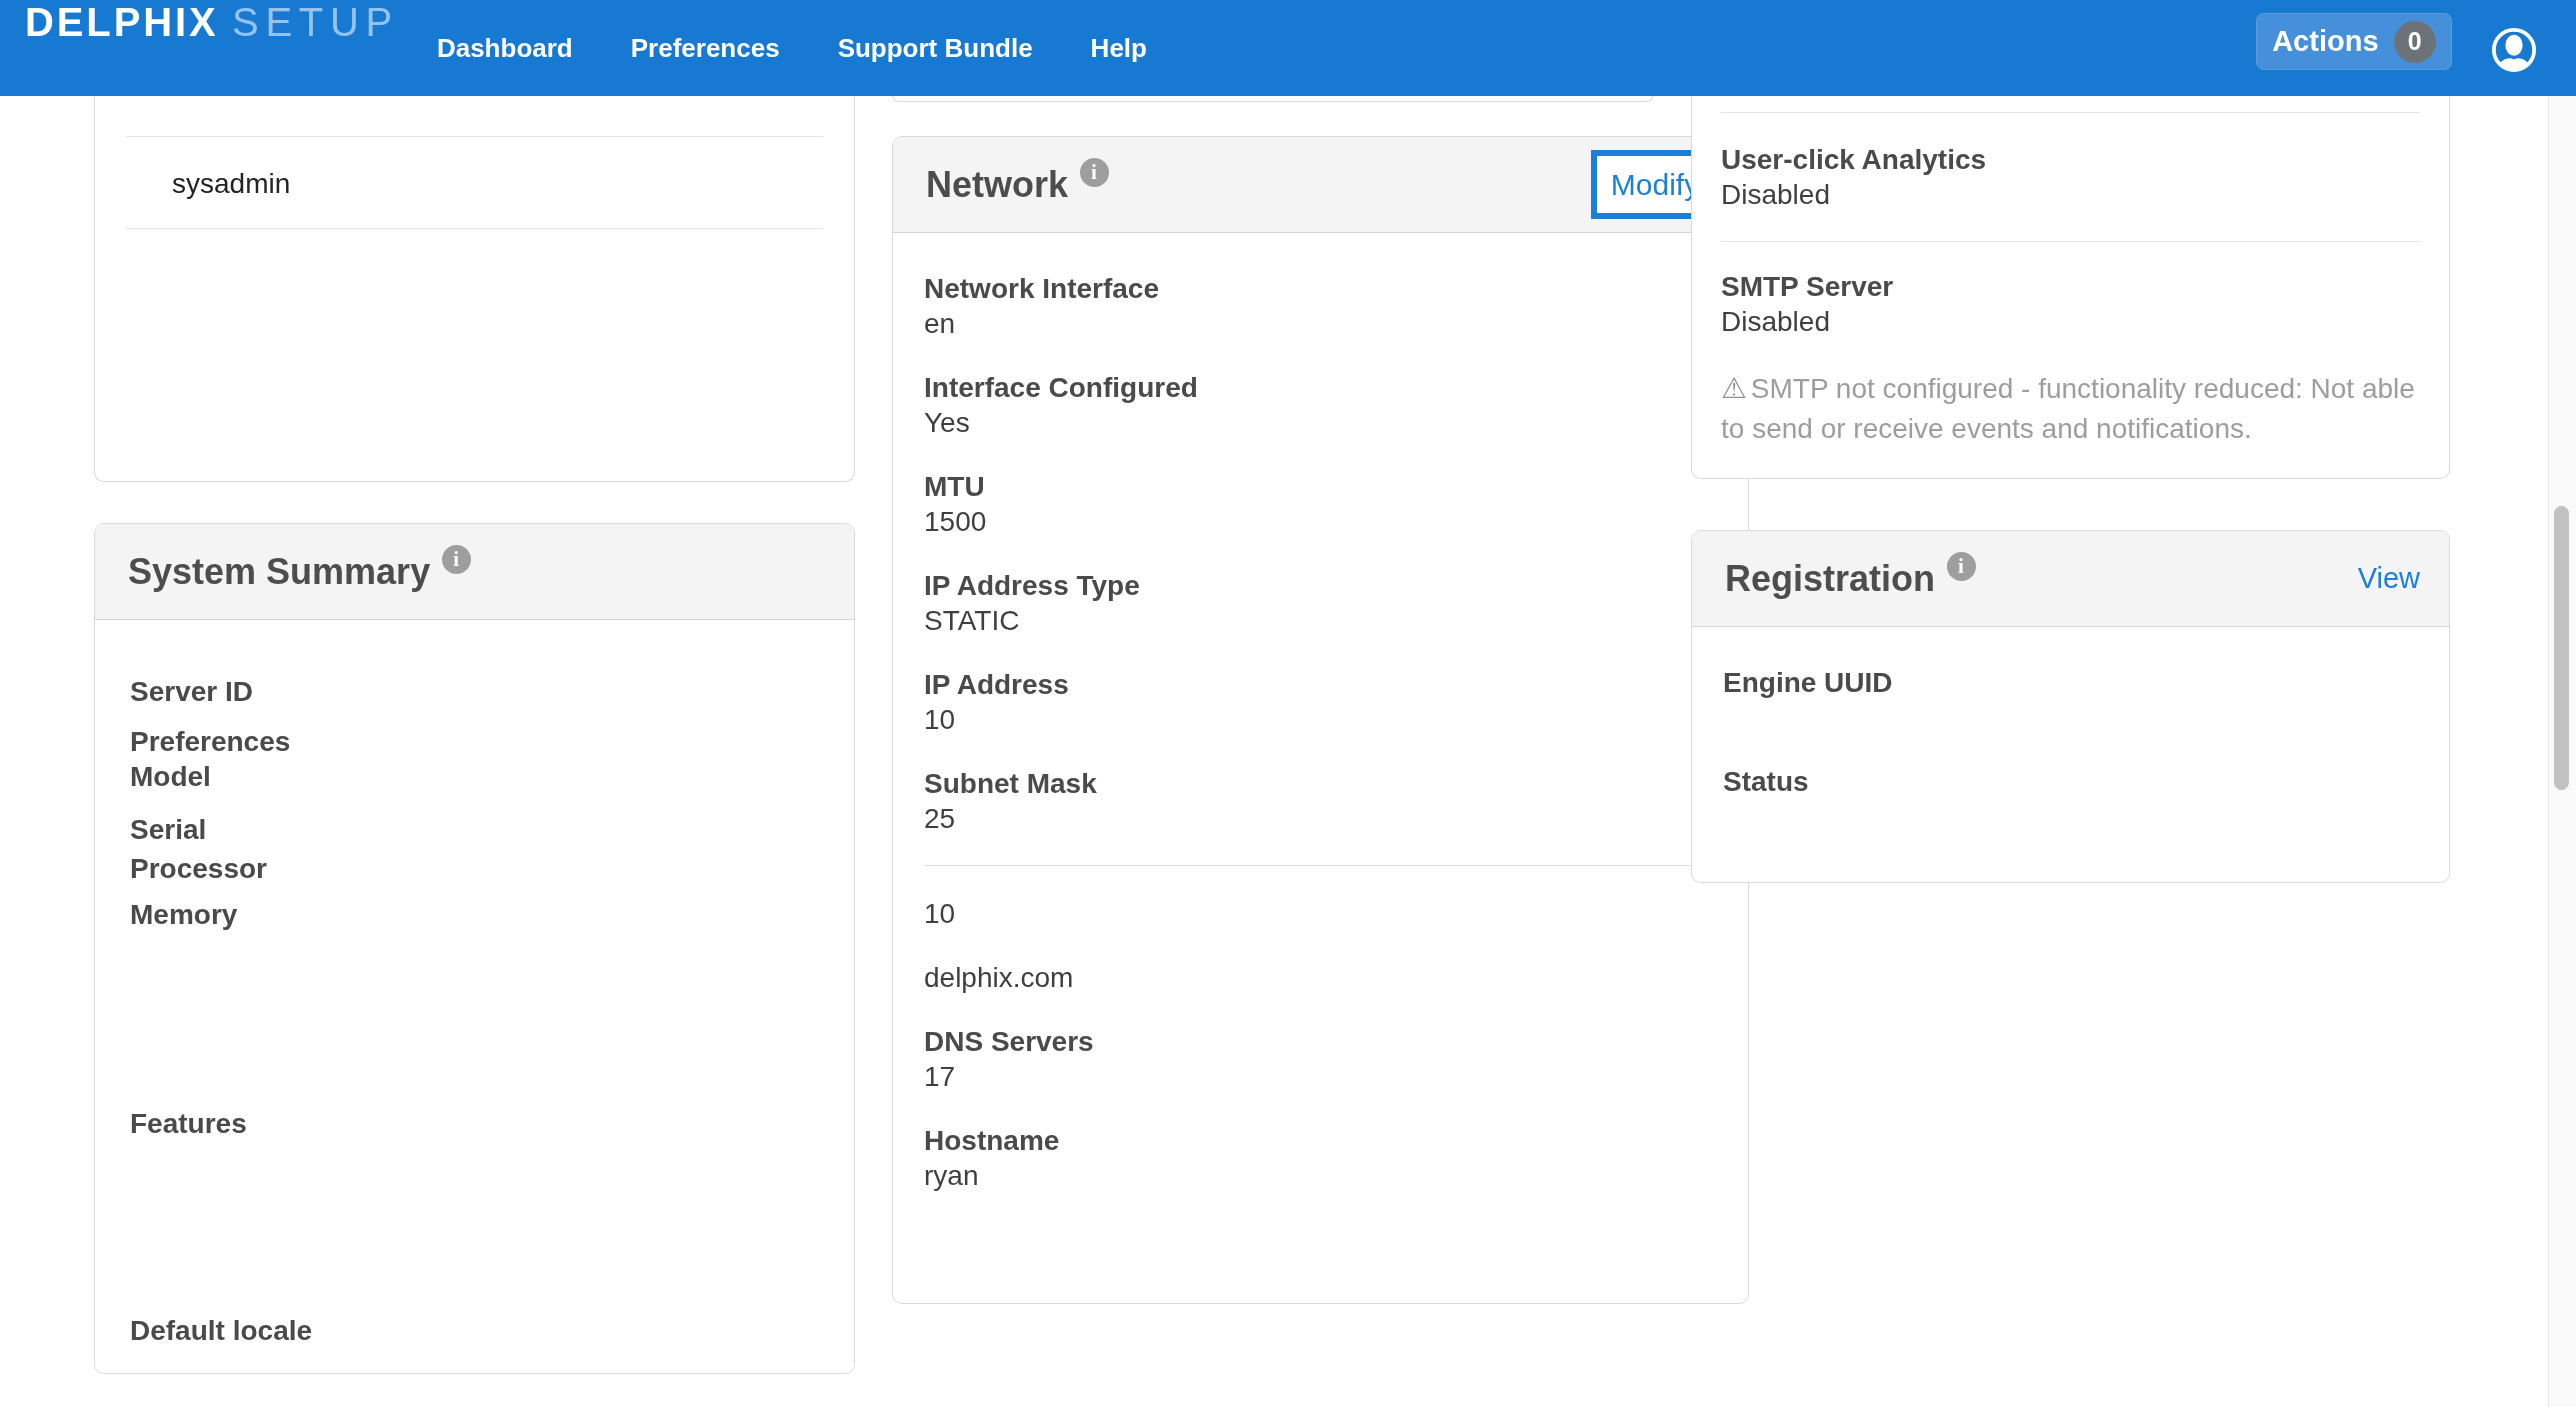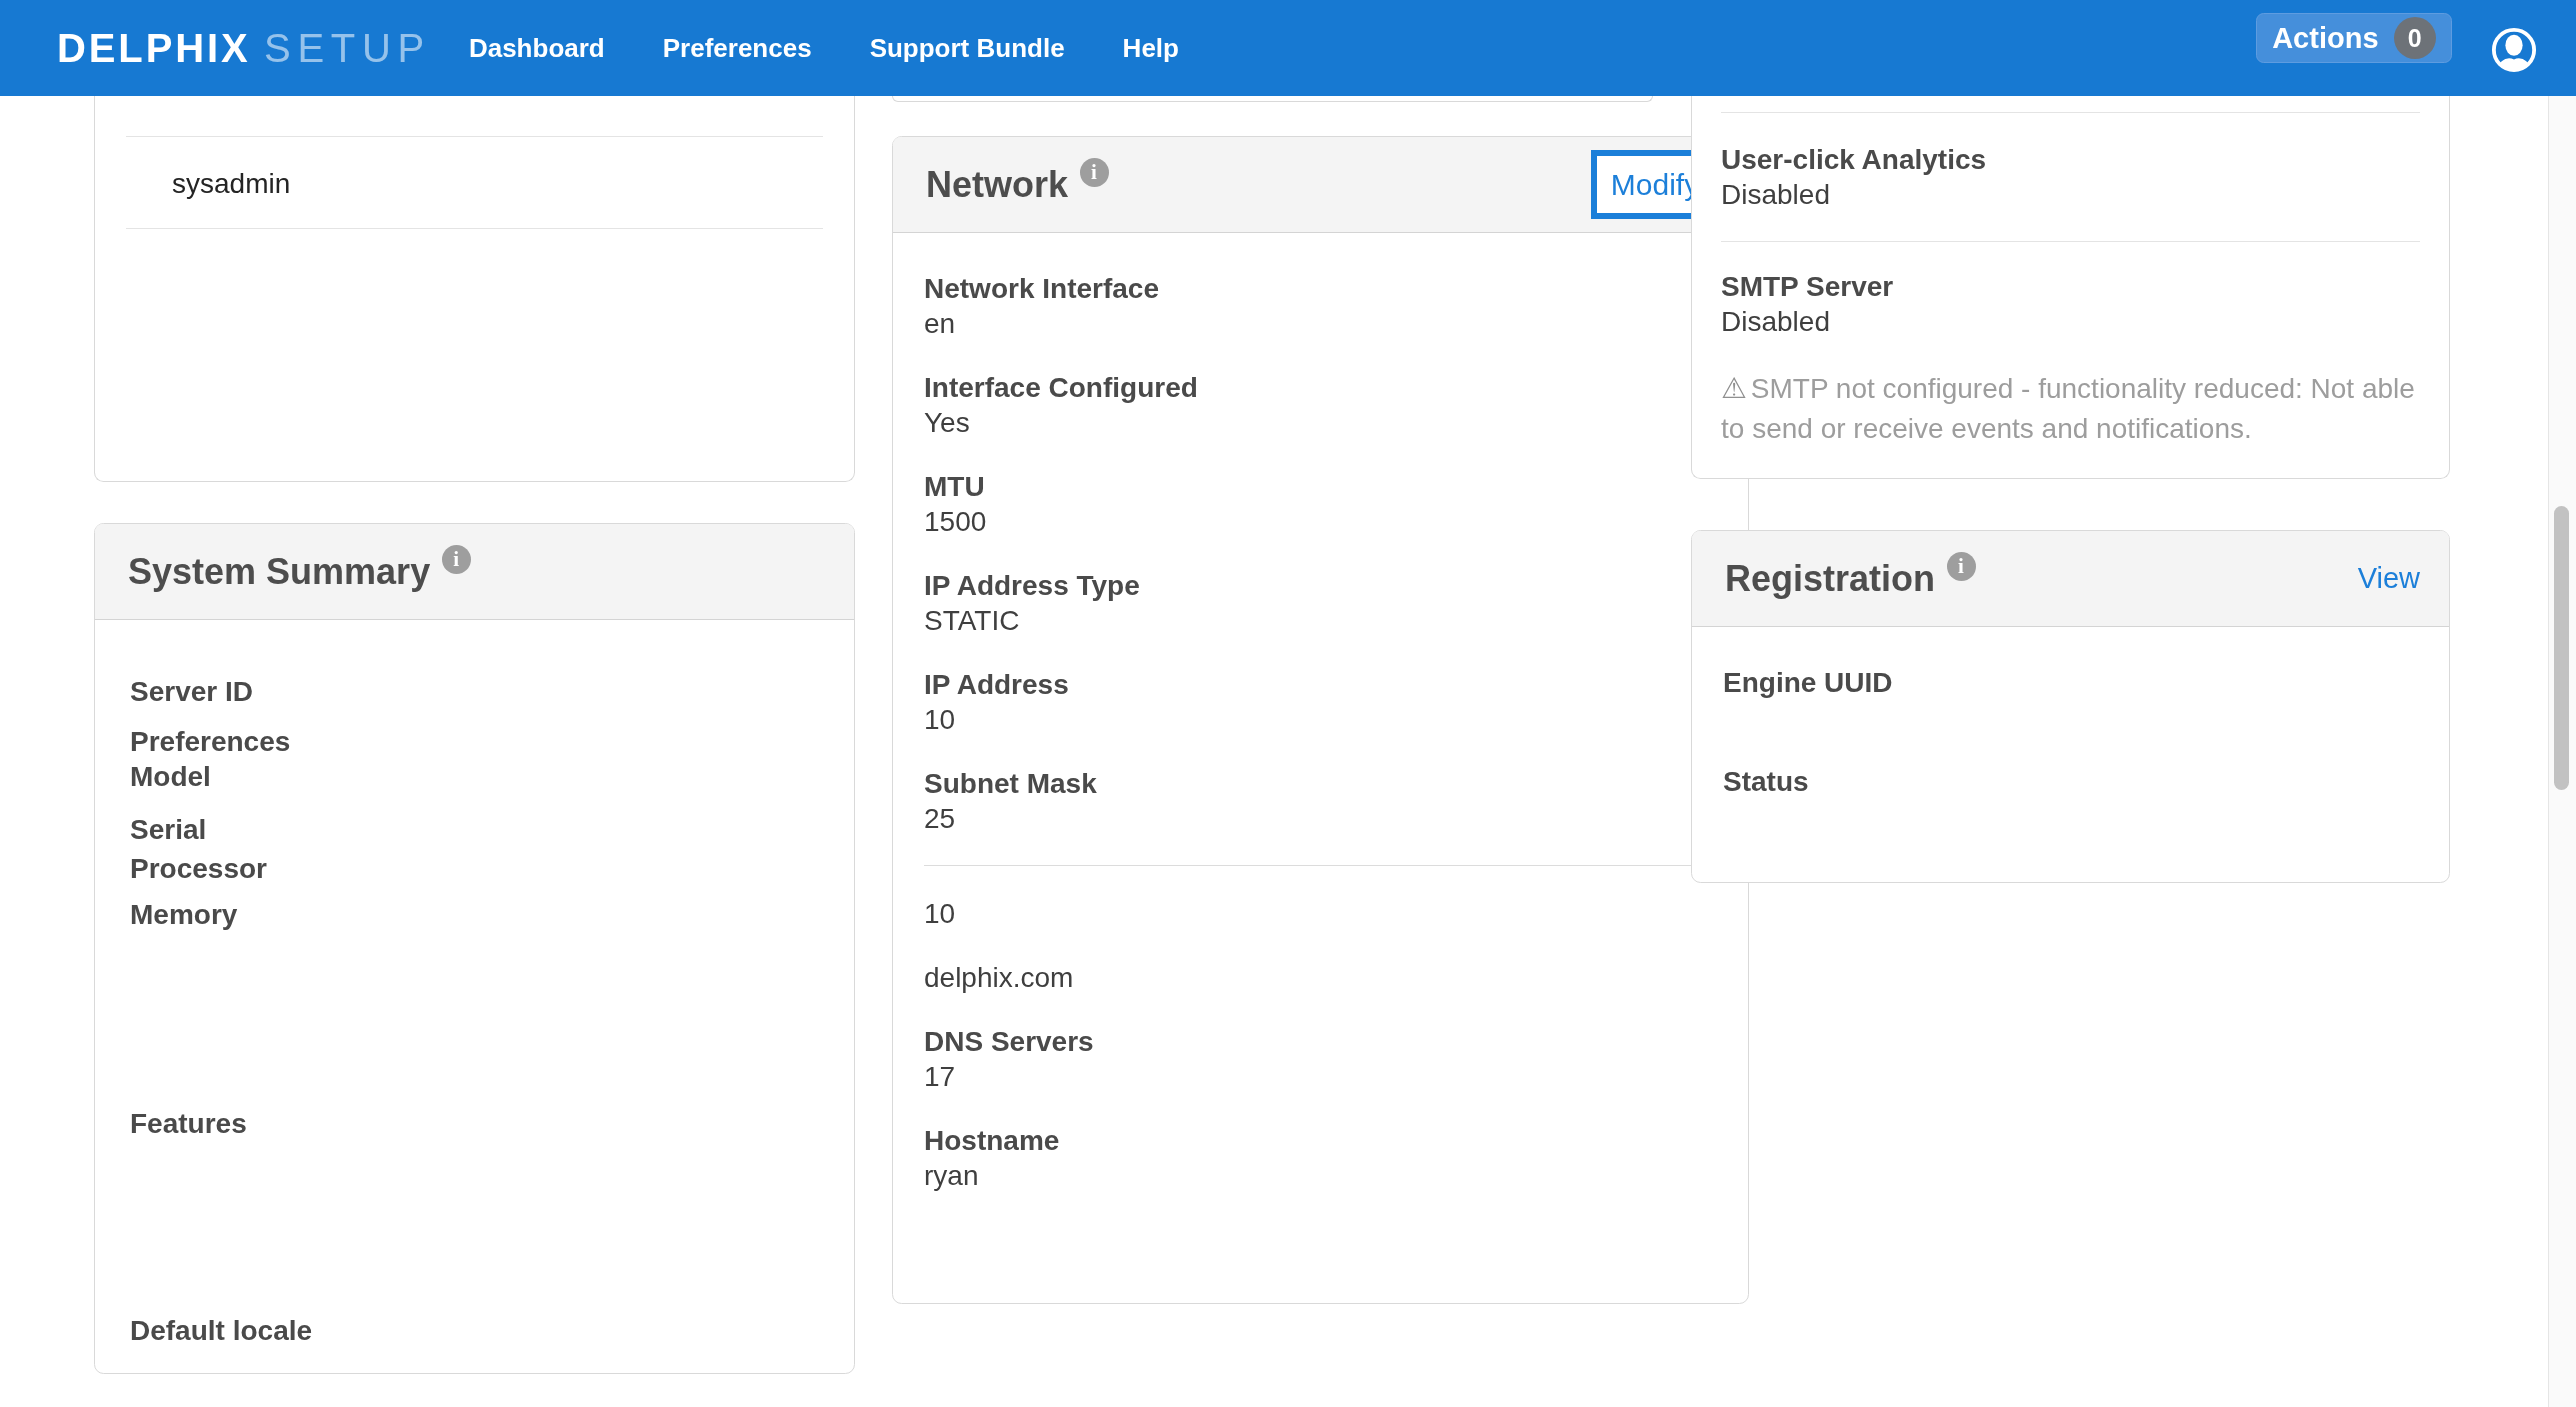--- a/index.html
+++ b/index.html
@@ -10,40 +10,39 @@
     background: #ffffff;
     position: relative;
     overflow: hidden;
   }
 
   
   .navbar {
     position: absolute; top: 0; left: 0;
     width: 2576px; height: 96px;
     background: #1779d2;
-    display: flex; align-items: center;
+    display: flex; 
     z-index: 20;
-    padding-left: 32px;
   }
   .logo { margin-left: 25px; white-space: nowrap; }
   .logo-primary {
     color: #ffffff; font-size: 40px; font-weight: 800; letter-spacing: 2.9px;
   }
   .logo-secondary {
     color: rgba(255,255,255,0.55); font-size: 40px; font-weight: 300;
     letter-spacing: 6.7px; margin-left: 13.4px;
   }
   .nav-links { display: flex; gap: 58px; margin-left: 38px; align-items: center; }
   .nav-link {
     color: #ffffff; font-size: 26px; font-weight: bold;
     text-decoration: none; cursor: pointer; white-space: nowrap;
   }
   .actions-btn {
     position: absolute; top: 13.4px; right: 124px;
-    width: 196px; height: 50px;
+    width: 196px; height: 57px;
     background: #458fdb;
     border: 1.9px solid #5e9ce0;
     border-radius: 7.7px;
     display: flex; align-items: center; justify-content: center; gap: 15.3px;
     cursor: pointer;
   }
   .actions-label { color: #ffffff; font-size: 29px; font-weight: bold; }
   .actions-badge {
     width: 42px; height: 42px; border-radius: 50%;
     background: #6d7278; color: #ffffff;

